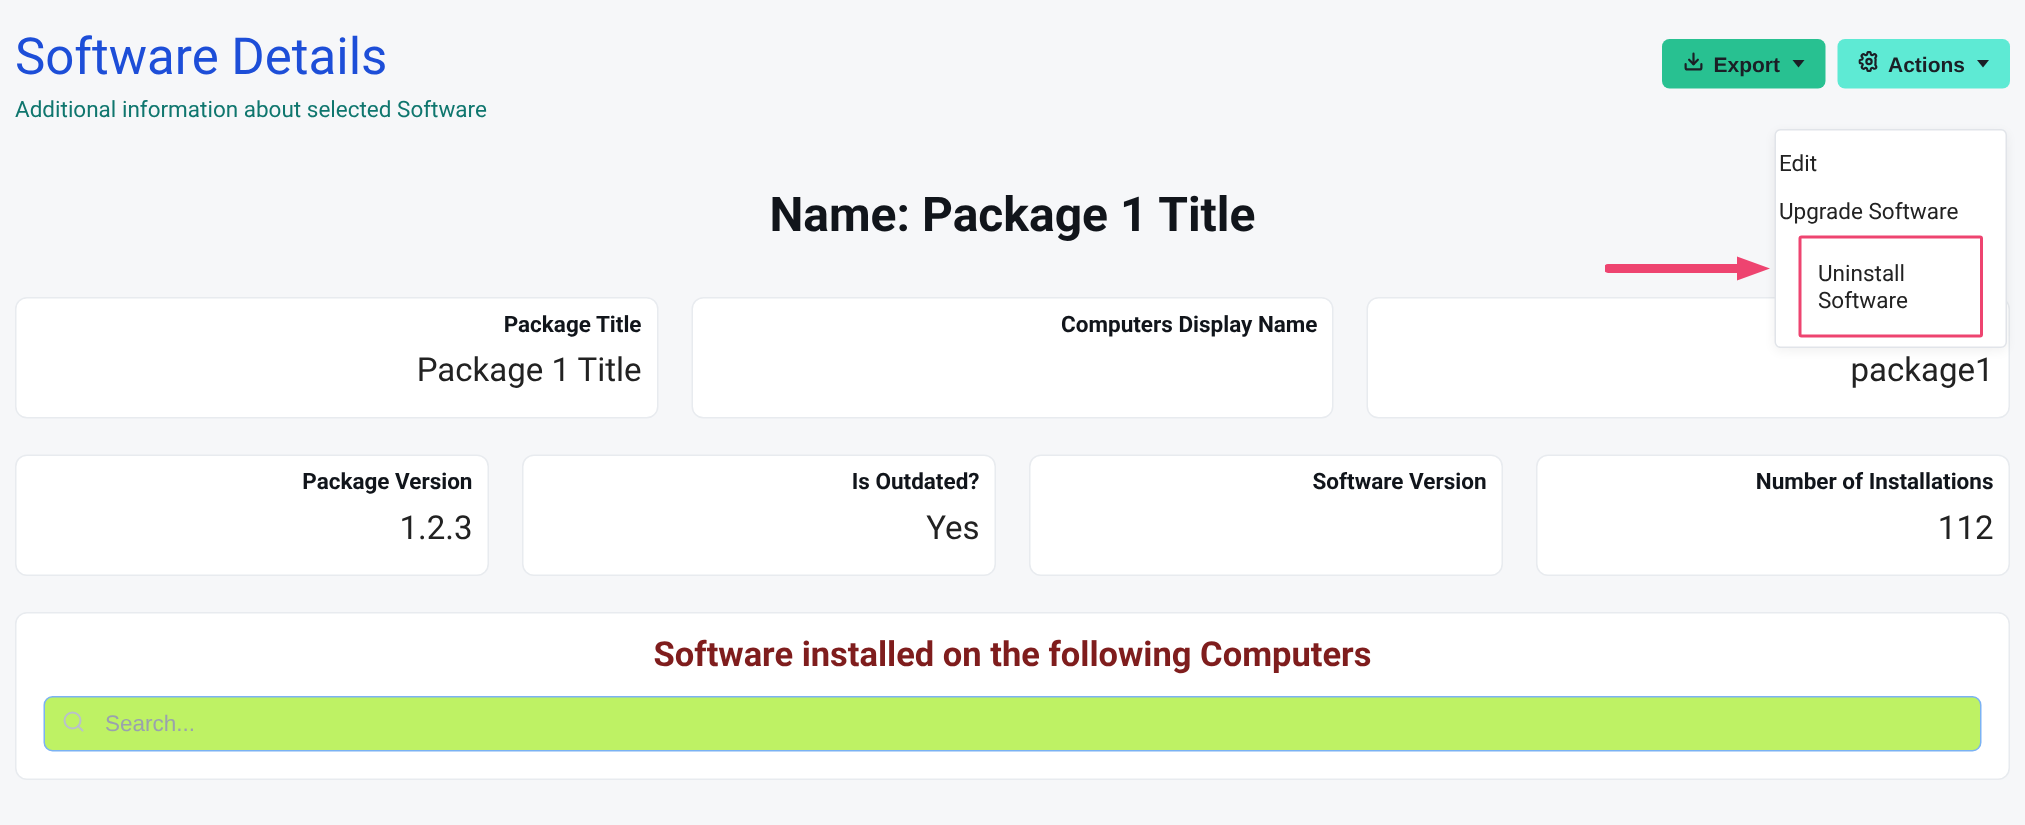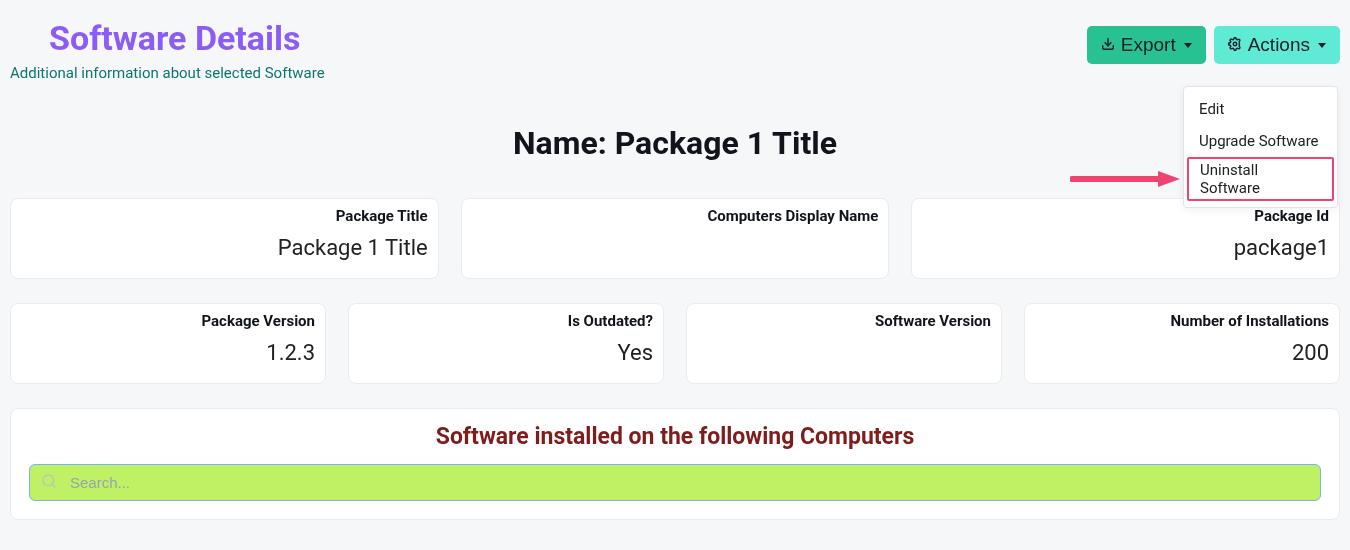--- a/index.html
+++ b/index.html
@@ -15,43 +15,42 @@
   padding: 18px 10px 0 10px;
 }
 .header-row {
   display: flex;
   justify-content: space-between;
   align-items: flex-start;
 }
 .title-block { }
 .page-title {
   font-size: 34px;
-  font-weight: 700;
-  color: #8b5cf6;
-  margin-left: 39px;
+  font-weight: 400;
+  color: #1d4ed8;
 }
 .page-subtitle {
   font-size: 15px;
   color: #0f766e;
   margin-top: 6px;
 }
 .header-buttons {
   display: flex;
   gap: 8px;
   margin-top: 8px;
 }
 .btn {
   display: inline-flex;
   align-items: center;
   gap: 6px;
   border: none;
   border-radius: 5px;
   padding: 8px 14px;
-  font-size: 19px;
-  font-weight: 400;
+  font-size: 14px;
+  font-weight: 700;
   cursor: pointer;
   color: #1b1f26;
 }
 .btn-export {
   background: #28c191;
 }
 .btn-actions {
   background: #5eead4;
 }
 .caret {
@@ -68,30 +67,30 @@
   right: 12px;
   width: 155px;
   background: #fff;
   border: 1px solid #e1e4e9;
   border-radius: 4px;
   box-shadow: 0 2px 8px rgba(0,0,0,0.06);
   padding: 6px 0;
   z-index: 10;
 }
 .dropdown-item {
-  padding: 7px 15px;
+  padding: 7px 2px;
   font-size: 15px;
   color: #222;
   cursor: pointer;
 }
 .dropdown-item.highlighted {
   border: 2px solid #ee4470;
   border-radius: 2px;
-  margin: 0 3px;
-  padding: 2px 11px;
+  margin: 0 15px;
+  padding: 14px 11px;
 }
 .annot-arrow {
   position: absolute;
   top: 170px;
   left: 1070px;
   z-index: 9;
 }
 .name-title {
   text-align: center;
   font-size: 32px;
@@ -220,21 +219,21 @@
     <div class="card">
       <div class="card-label">Is Outdated?</div>
       <div class="card-value">Yes</div>
     </div>
     <div class="card">
       <div class="card-label">Software Version</div>
       <div class="card-value"></div>
     </div>
     <div class="card">
       <div class="card-label">Number of Installations</div>
-      <div class="card-value">200</div>
+      <div class="card-value">112</div>
     </div>
   </div>
 
   <div class="computers-block">
     <div class="computers-title">Software installed on the following Computers</div>
     <div class="search-wrap">
       <span class="search-icon">
         <svg width="16" height="16" viewBox="0 0 24 24" fill="none" stroke="#b9c0cb" stroke-width="2" stroke-linecap="round" stroke-linejoin="round">
             <circle cx="11" cy="11" r="8"></circle>
             <line x1="21" y1="21" x2="16.65" y2="16.65"></line>

